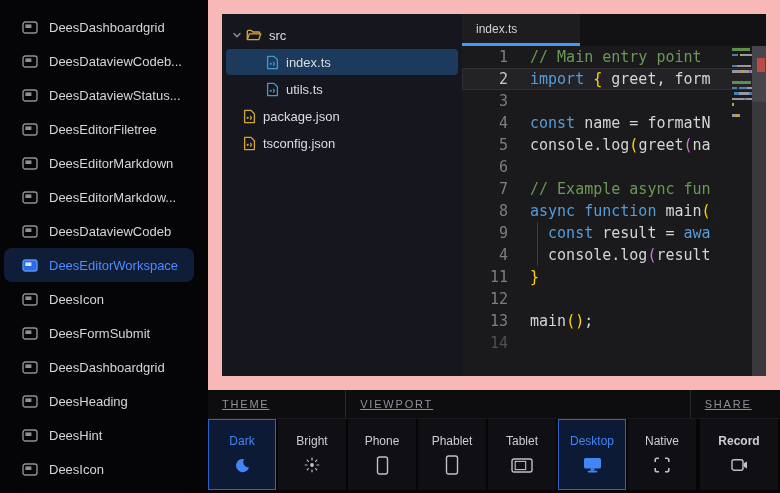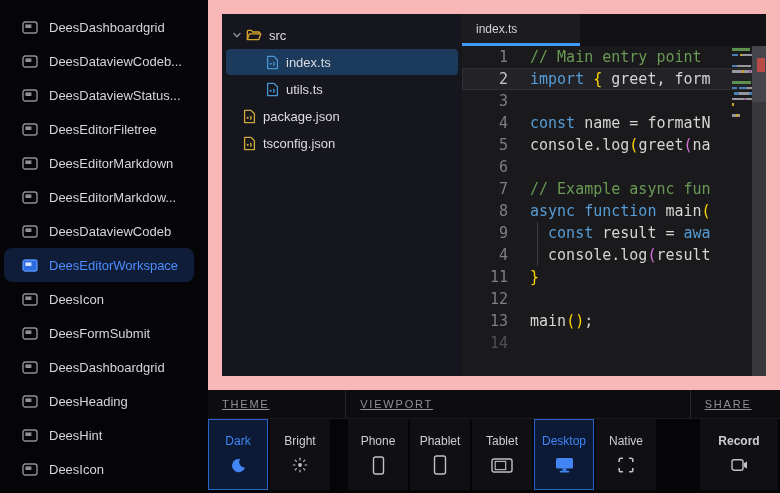--- a/index.html
+++ b/index.html
@@ -64,21 +64,21 @@
   .scroll-marker { position:absolute; top:12px; right:1px; width:8px; height:14px; background:#b94a46; }
 
   
   .toolbar { height:103px; flex:none; display:flex; flex-direction:column; background:#050507; }
   .toolbar-headers { height:28px; flex:none; display:flex; background:#0d0d10; border-bottom:1px solid #1a1a1e; }
   .tb-header { box-sizing:border-box; padding-left:14px; font-size:11px; letter-spacing:1.8px;
                color:#90909a; line-height:28px;text-decoration:underline; }
   .tb-header + .tb-header { border-left:1px solid #26262c; }
   .toolbar-buttons { flex:1; display:flex; background:#050507; padding-bottom:3px; }
   .tb-group { display:flex; box-sizing:border-box; }
-  .tb-btn { width:60px; margin-right:2px; display:flex; flex-direction:column; align-items:center;
+  .tb-btn { width:68px; margin-right:2px; display:flex; flex-direction:column; align-items:center;
             justify-content:center; gap:7px; background:#101014; color:#cdcdd2; font-size:12px;
             box-sizing:border-box; cursor:default; }
   .tb-group.share .tb-btn { width:78px; margin-right:0;font-weight:bold; }
   .tb-btn .tb-icon { color:#c0c0c6; height:20px; display:flex; align-items:center; }
   .tb-btn.selected { background:#0c1a36; border:1px solid #2b63c9; color:#4285f4; }
   .tb-btn.selected .tb-icon { color:#4285f4; }
 </style>
 </head>
 <body>
 

